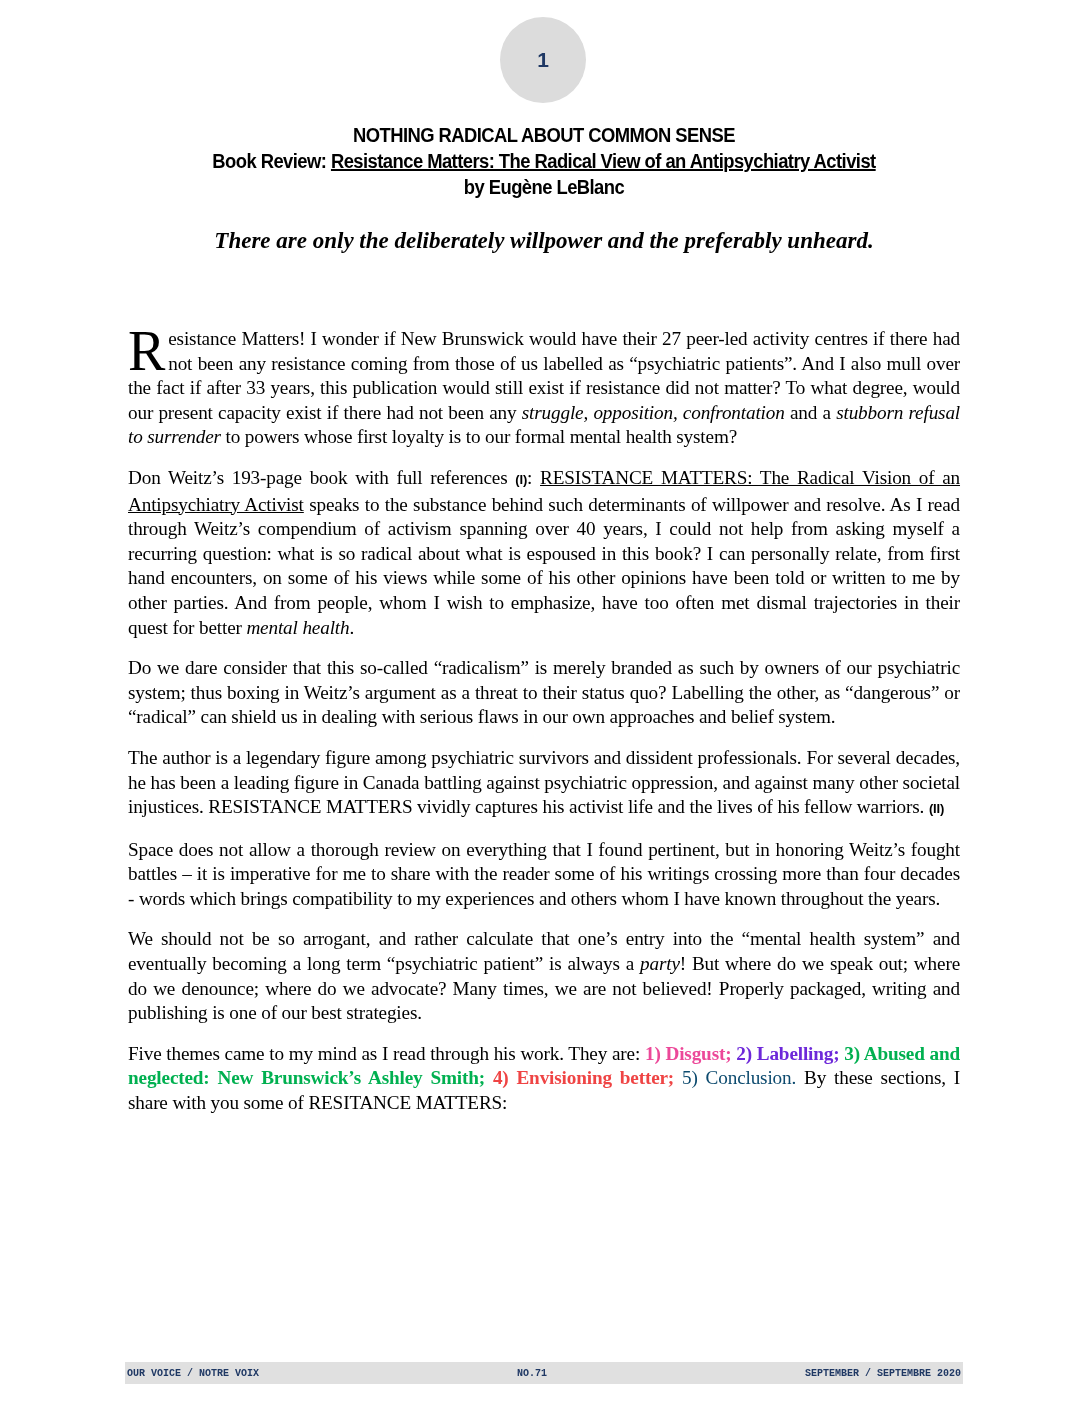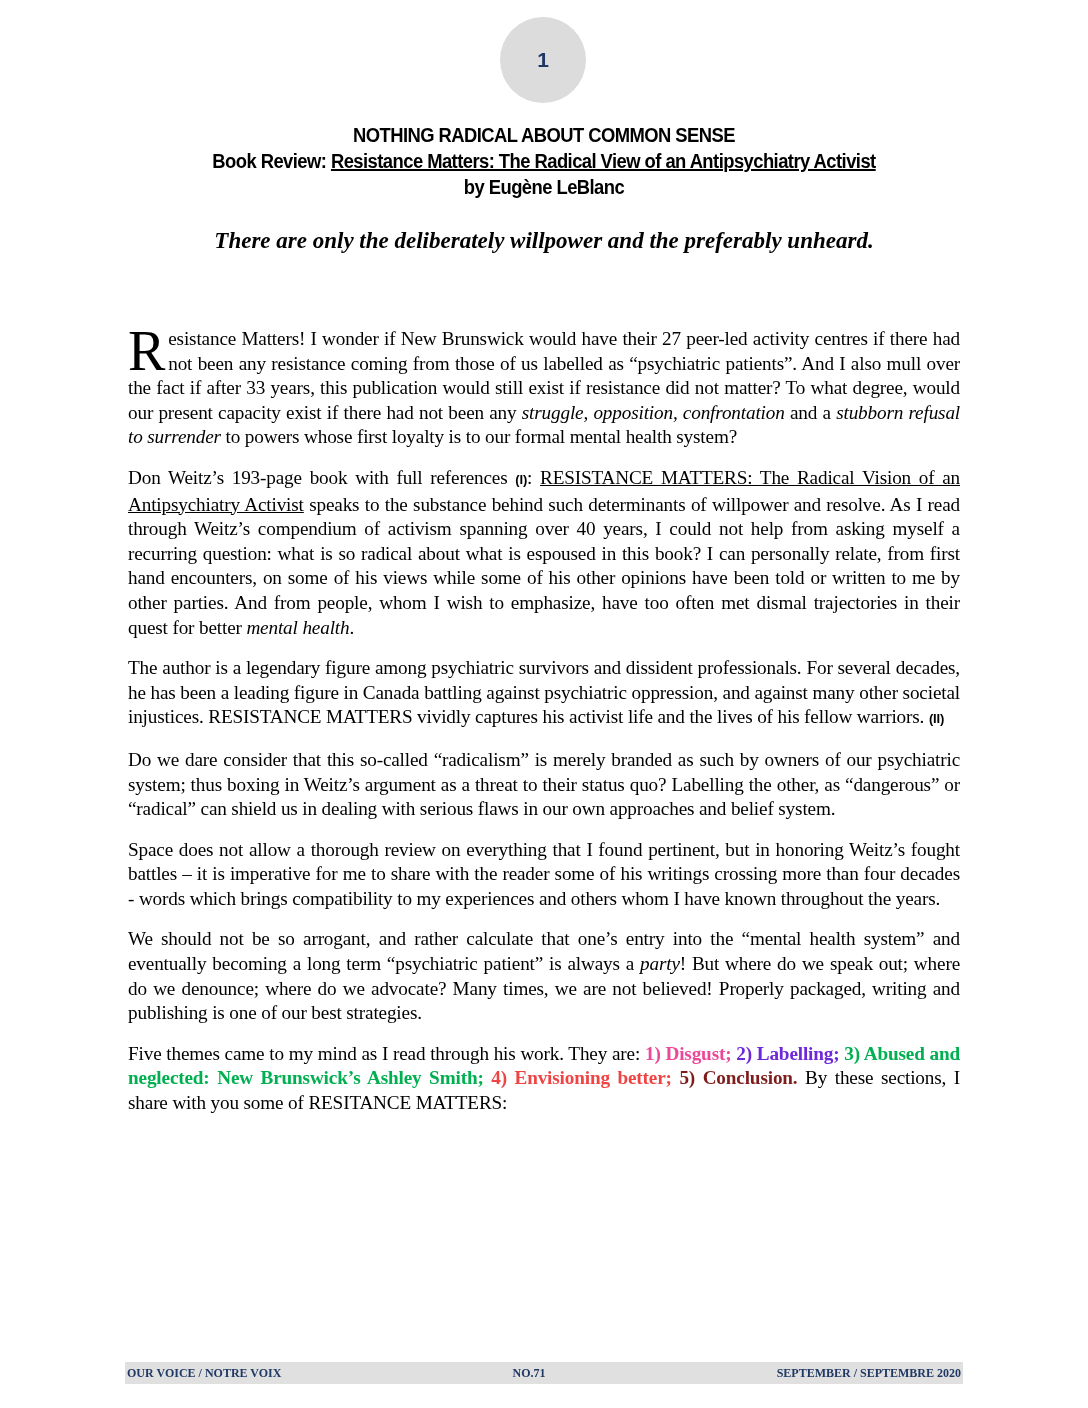--- a/index.html
+++ b/index.html
@@ -29,24 +29,24 @@
   .dropcap {
     float:left; font-size:56px; line-height:44px; margin:2px 3px 0 0; font-family:"Liberation Serif", serif;
   }
   .ref { font-family:"Liberation Sans", sans-serif; font-weight:bold; font-size:13px; }
   .u { text-decoration:underline; }
   .i { font-style:italic; }
   .t1 { color:#ec4899; font-weight:bold;margin-top:27px; }
   .t2 { color:#6d28d9; font-weight:bold; }
   .t3 { color:#00b050; font-weight:bold; }
   .t4 { color:#ef4444; font-weight:bold; }
-  .t5 { color:#7f1d1d; font-weight:bold; }
+  .t5 { color:#0c4a6e; font-weight:normal; }
   .footer {
     position:absolute; left:125px; width:838px; top:1362px; height:22px; background:#e0e0e0;
-    font-family:Liberation Serif, serif; font-weight:bold; font-size:12px; color:#1f3864;
+    font-family:Liberation Mono, monospace; font-weight:bold; font-size:10px; color:#1f3864;
     display:flex; align-items:center; justify-content:space-between; padding:0 2px; box-sizing:border-box;
   }
   .footer span { white-space:nowrap; }
 </style>
 </head>
 <body>
 
 <div class="page-num-circle">
   <span>1</span>
 </div>
@@ -59,23 +59,23 @@
 
 <div class="quote-block">
   <div class="q">There are only the deliberately willpower and the preferably unheard.</div>
 </div>
 
 <div class="body">
   <p><span class="dropcap">R</span><span>esistance Matters! I wonder if New Brunswick would have their 27 peer-led activity centres if there had not been any resistance coming from those of us labelled as “psychiatric patients”. And I also mull over the fact if after 33 years, this publication would still exist if resistance did not matter? To what degree, would our present capacity exist if there had not been any </span><span class="i">struggle, opposition, confrontation</span><span> and a </span><span class="i">stubborn refusal to surrender</span><span> to powers whose first loyalty is to our formal mental health system?</span></p>
 
   <p><span>Don Weitz’s 193-page book with full references </span><span class="ref">(I)</span><span>: </span><span class="u">RESISTANCE MATTERS: The Radical Vision of an Antipsychiatry Activist</span><span> speaks to the substance behind such determinants of willpower and resolve. As I read through Weitz’s compendium of activism spanning over 40 years, I could not help from asking myself a recurring question: what is so radical about what is espoused in this book? I can personally relate, from first hand encounters, on some of his views while some of his other opinions have been told or written to me by other parties. And from people, whom I wish to emphasize, have too often met dismal trajectories in their quest for better </span><span class="i">mental health</span><span>.</span></p>
 
+  <p>Do we dare consider that this so-called “radicalism” is merely branded as such by owners of our psychiatric system; thus boxing in Weitz’s argument as a threat to their status quo? Labelling the other, as “dangerous” or “radical” can shield us in dealing with serious flaws in our own approaches and belief system.</p>
+
   <p><span>The author is a legendary figure among psychiatric survivors and dissident professionals. For several decades, he has been a leading figure in Canada battling against psychiatric oppression, and against many other societal injustices. RESISTANCE MATTERS vividly captures his activist life and the lives of his fellow warriors. </span><span class="ref">(II)</span></p>
-
-  <p>Do we dare consider that this so-called “radicalism” is merely branded as such by owners of our psychiatric system; thus boxing in Weitz’s argument as a threat to their status quo? Labelling the other, as “dangerous” or “radical” can shield us in dealing with serious flaws in our own approaches and belief system.</p>
 
   <p>Space does not allow a thorough review on everything that I found pertinent, but in honoring Weitz’s fought battles – it is imperative for me to share with the reader some of his writings crossing more than four decades - words which brings compatibility to my experiences and others whom I have known throughout the years.</p>
 
   <p><span>We should not be so arrogant, and rather calculate that one’s entry into the “mental health system” and eventually becoming a long term “psychiatric patient” is always a </span><span class="i">party</span><span>! But where do we speak out; where do we denounce; where do we advocate? Many times, we are not believed! Properly packaged, writing and publishing is one of our best strategies.</span></p>
 
   <p><span>Five themes came to my mind as I read through his work. They are: </span><span class="t1">1) Disgust;</span> <span class="t2">2) Labelling;</span> <span class="t3">3) Abused and neglected: New Brunswick’s Ashley Smith;</span> <span class="t4">4) Envisioning better;</span> <span class="t5">5) Conclusion.</span><span> By these sections, I share with you some of RESITANCE MATTERS:</span></p>
 </div>
 
 <div class="footer">
   <span>OUR VOICE / NOTRE VOIX</span>

